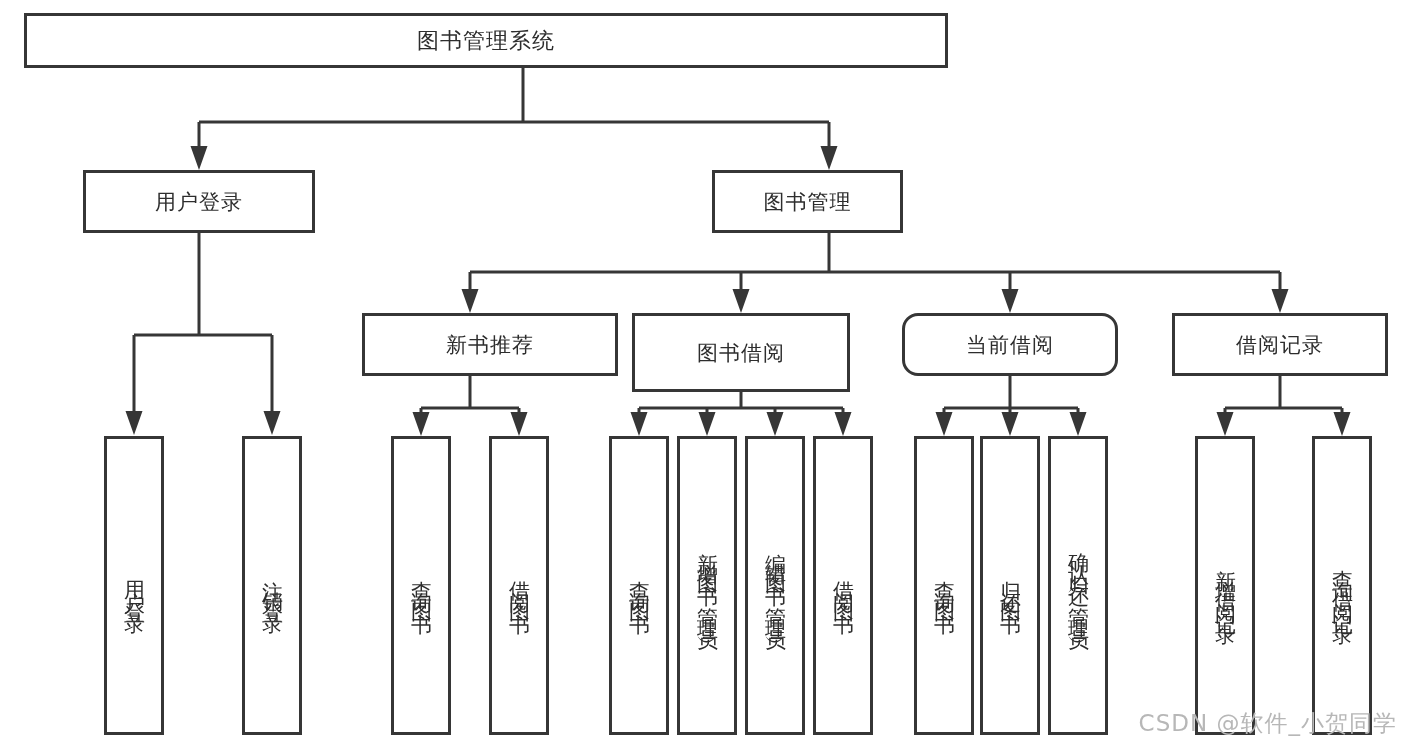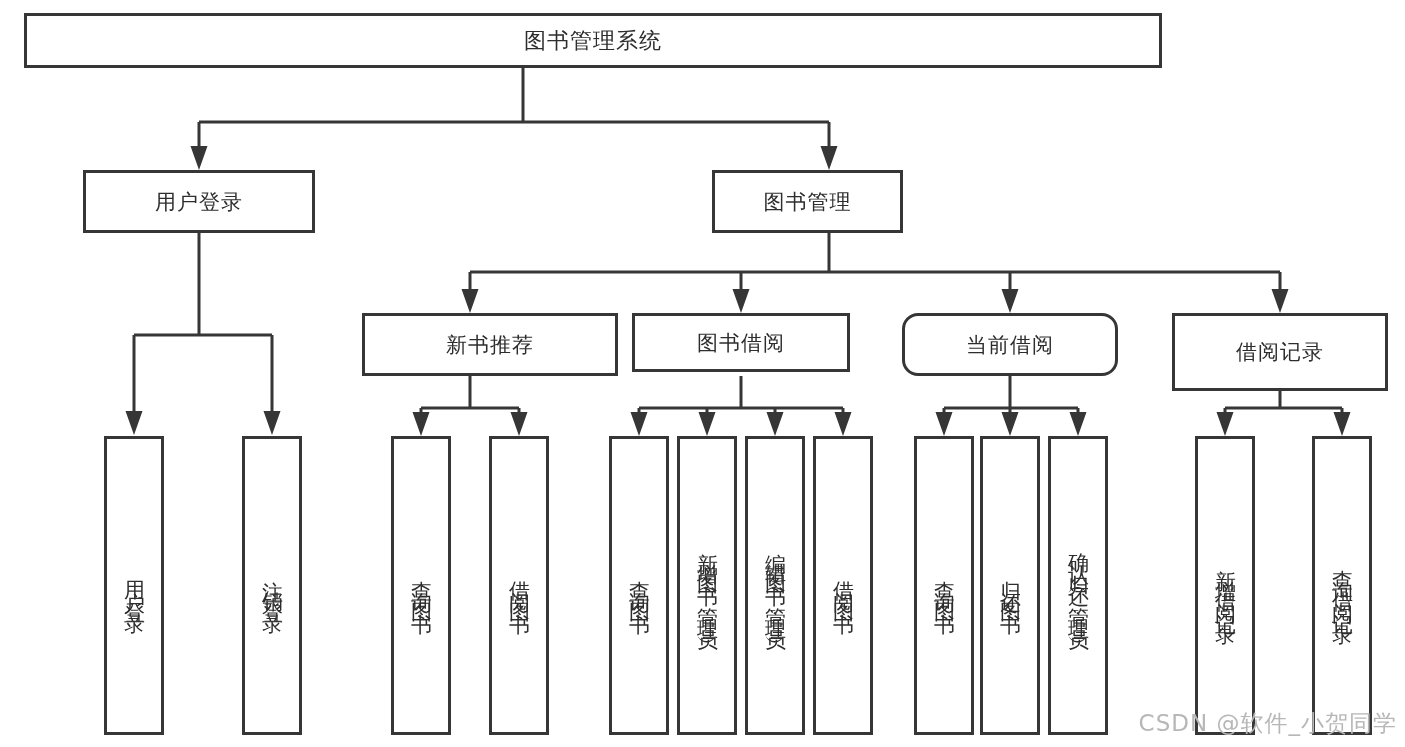--- a/index.html
+++ b/index.html
@@ -84,41 +84,41 @@
                         M461.5,289 L478.5,289 L470,313 Z  M732.5,289 L749.5,289 L741,313 Z
                         M1001.5,289 L1018.5,289 L1010,313 Z  M1271.5,289 L1288.5,289 L1280,313 Z
                         M412.5,412 L429.5,412 L421,436 Z  M510.5,412 L527.5,412 L519,436 Z
                         M630.5,412 L647.5,412 L639,436 Z  M698.5,412 L715.5,412 L707,436 Z
                         M766.5,412 L783.5,412 L775,436 Z  M834.5,412 L851.5,412 L843,436 Z
                         M935.5,412 L952.5,412 L944,436 Z  M1001.5,412 L1018.5,412 L1010,436 Z
                         M1069.5,412 L1086.5,412 L1078,436 Z
                         M1216.5,412 L1233.5,412 L1225,436 Z  M1333.5,412 L1350.5,412 L1342,436 Z"></path>
   </svg>
 
-  <div class="node root" style="left:24px;top:13px;width:1138px;height:55px;">
+  <div class="node root" style="left:24px;top:13px;width:924px;height:55px;">
     <span>图书管理系统</span>
   </div>
 
   <div class="node branch" style="left:83px;top:170px;width:232px;height:63px;">
     <span>用户登录</span>
   </div>
   <div class="node branch" style="left:712px;top:170px;width:191px;height:63px;">
     <span>图书管理</span>
   </div>
 
   <div class="node branch" style="left:362px;top:313px;width:256px;height:63px;">
     <span>新书推荐</span>
   </div>
-  <div class="node branch" style="left:632px;top:313px;width:218px;height:59px;">
+  <div class="node branch" style="left:632px;top:313px;width:218px;height:79px;">
     <span>图书借阅</span>
   </div>
   <div class="node branch" style="left:902px;top:313px;width:216px;height:63px;border-radius:16px;">
     <span>当前借阅</span>
   </div>
-  <div class="node branch" style="left:1172px;top:313px;width:216px;height:78px;">
+  <div class="node branch" style="left:1172px;top:313px;width:216px;height:63px;">
     <span>借阅记录</span>
   </div>
 
   <div class="leaf" style="left:104px;">
     <span>用户登录</span>
   </div>
   <div class="leaf" style="left:242px;">
     <span>注销登录</span>
   </div>
 

